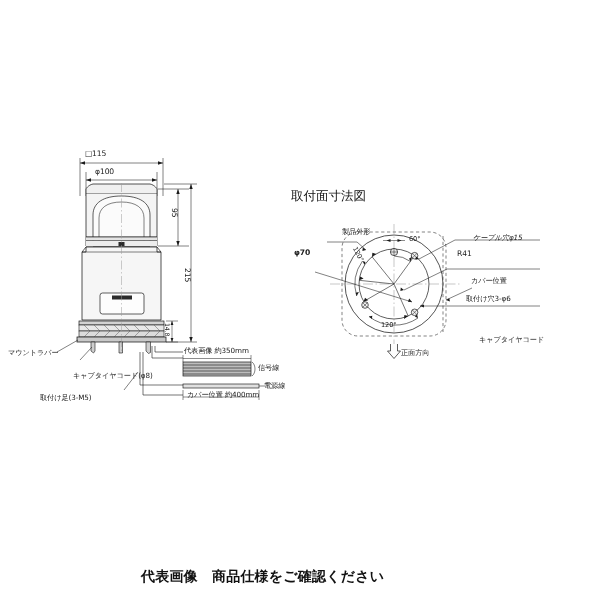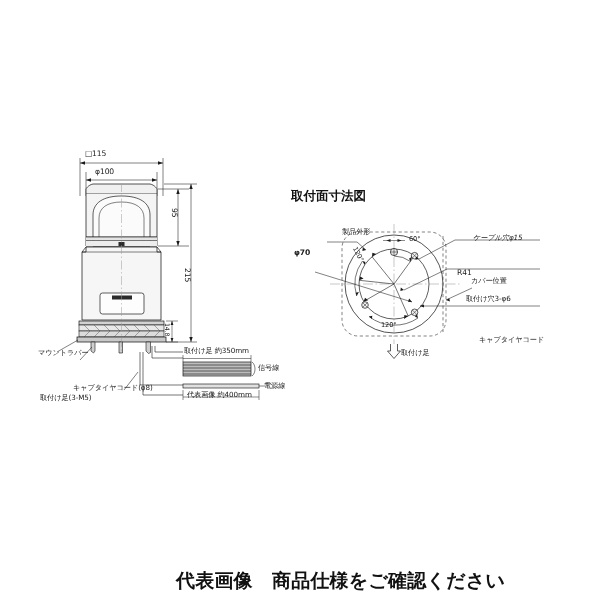--- a/index.html
+++ b/index.html
@@ -26,33 +26,32 @@
     white-space: nowrap;
     color: #1a1a1a;
     letter-spacing: -0.1px;
   }
   .lbl.sm { font-size: 6.6px; }
   .lbl.dim { font-size: 7.6px; }
   .rot-vert { writing-mode: vertical-rl; }
   .title-mount {
     position: absolute;
     font-size: 12.5px;
-    font-weight: 700;
+    font-weight: 400;
     color: #111;
     white-space: nowrap;
   }
   .caption {
     position: absolute;
     left: 141px; top: 568px;
-    font-size: 19px;
+    font-size: 14px;
     font-weight: 700;
     color: #111;
     white-space: nowrap;
     letter-spacing: 0.2px;
-    margin-left: 35px;
   }
 </style>
 </head>
 <body>
 
 <div id="sheet">
 
   <svg class="draw" width="300" height="430" viewBox="0 0 300 430">
     <g fill="none" stroke="#1a1a1a" stroke-width="0.7">
 
@@ -209,28 +208,28 @@
       </g>
     </g>
   </svg>
 
   <div class="lbl dim" style="left:85px; top:150px;">□115</div>
   <div class="lbl dim" style="left:95px; top:168px;">φ100</div>
   <div class="lbl dim rot-vert" style="left:170px; top:208px;">95</div>
   <div class="lbl dim rot-vert" style="left:183px; top:268px;">215</div>
   <div class="lbl sm rot-vert" style="left:163px; top:323px; font-size:6.2px;">14.8</div>
 
-  <div class="lbl" style="left:38px; top:349px;">マウントラバー</div>
+  <div class="lbl" style="left:8px; top:349px;">マウントラバー</div>
   <div class="lbl" style="left:40px; top:358px;margin-top:36px;">取付け足(3-M5)</div>
-  <div class="lbl" style="left:73px; top:384px;">キャブタイヤコード(φ8)</div>
-
-  <div class="lbl" style="left:184px; top:347px;">取付け足 約350mm</div>
+  <div class="lbl" style="left:73px; top:372px;">キャブタイヤコード(φ8)</div>
+
+  <div class="lbl" style="left:184px; top:347px;">代表画像 約350mm</div>
   <div class="lbl" style="left:258px; top:364px;">信号線</div>
   <div class="lbl" style="left:264px; top:382px;">電源線</div>
-  <div class="lbl" style="left:187px; top:391px;">代表画像 約400mm</div>
+  <div class="lbl" style="left:187px; top:391px;">カバー位置 約400mm</div>
 
   <div class="title-mount" style="left:291px; top:188px;">取付面寸法図</div>
 
   <svg class="draw" width="600" height="600" viewBox="0 0 600 600" style="pointer-events:none;">
     <g fill="none" stroke="#1a1a1a">
 
       <rect x="342" y="232" width="104" height="104" rx="16" stroke="#4d4d4d" stroke-width="0.7" stroke-dasharray="3.2,2.6"></rect>
 
       <circle cx="394" cy="284" r="49" stroke="#1a1a1a" stroke-width="0.75"></circle>
 
@@ -325,24 +324,24 @@
 
       <g>
         <path d="M390.5,344 L390.5,351 L387.5,351 L394,358.5 L400.5,351 L397.5,351 L397.5,344" fill="#fdfdfd" stroke="#1a1a1a" stroke-width="0.7"></path>
       </g>
     </g>
   </svg>
 
   <div class="lbl" style="left:318px; top:228px;padding-left:24px;">製品外形</div>
   <div class="lbl dim" style="left:294px; top:249px;font-weight:bold;">φ70</div>
   <div class="lbl" style="left:473px; top:234px;font-style:italic;">ケーブル穴φ15</div>
-  <div class="lbl dim" style="left:457px; top:269px;">R41</div>
+  <div class="lbl dim" style="left:457px; top:250px;">R41</div>
   <div class="lbl" style="left:471px; top:277px;">カバー位置</div>
   <div class="lbl" style="left:466px; top:295px;">取付け穴3-φ6</div>
-  <div class="lbl" style="left:401px; top:349px;">取付け足</div>
+  <div class="lbl" style="left:401px; top:349px;">正面方向</div>
   <div class="lbl" style="left:479px; top:336px;">キャブタイヤコード</div>
 
   <div class="lbl sm" style="left:350px; top:251px; transform:rotate(62deg);">120°</div>
   <div class="lbl sm" style="left:381px; top:322px;">120°</div>
   <div class="lbl sm" style="left:409px; top:236px;">60°</div>
 
   <div class="caption">代表画像　商品仕様をご確認ください</div>
 
 </div>
 

